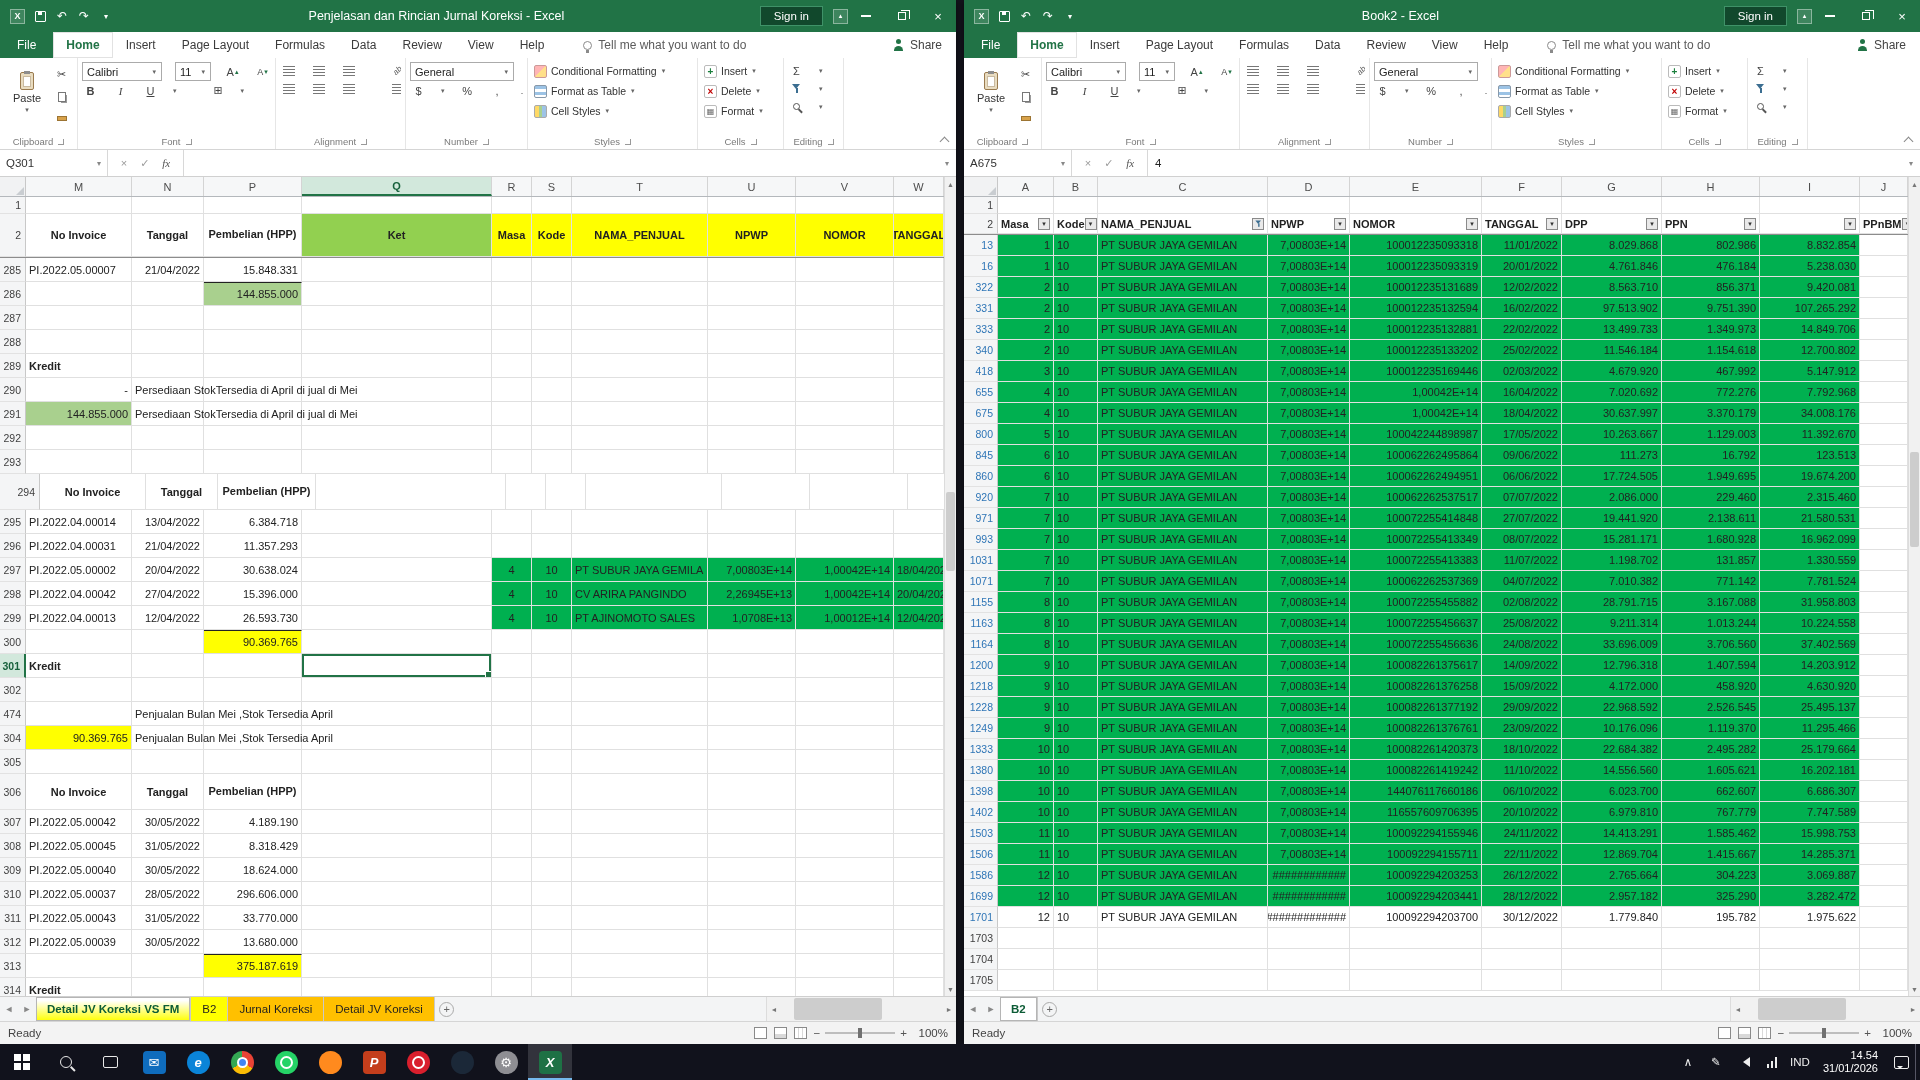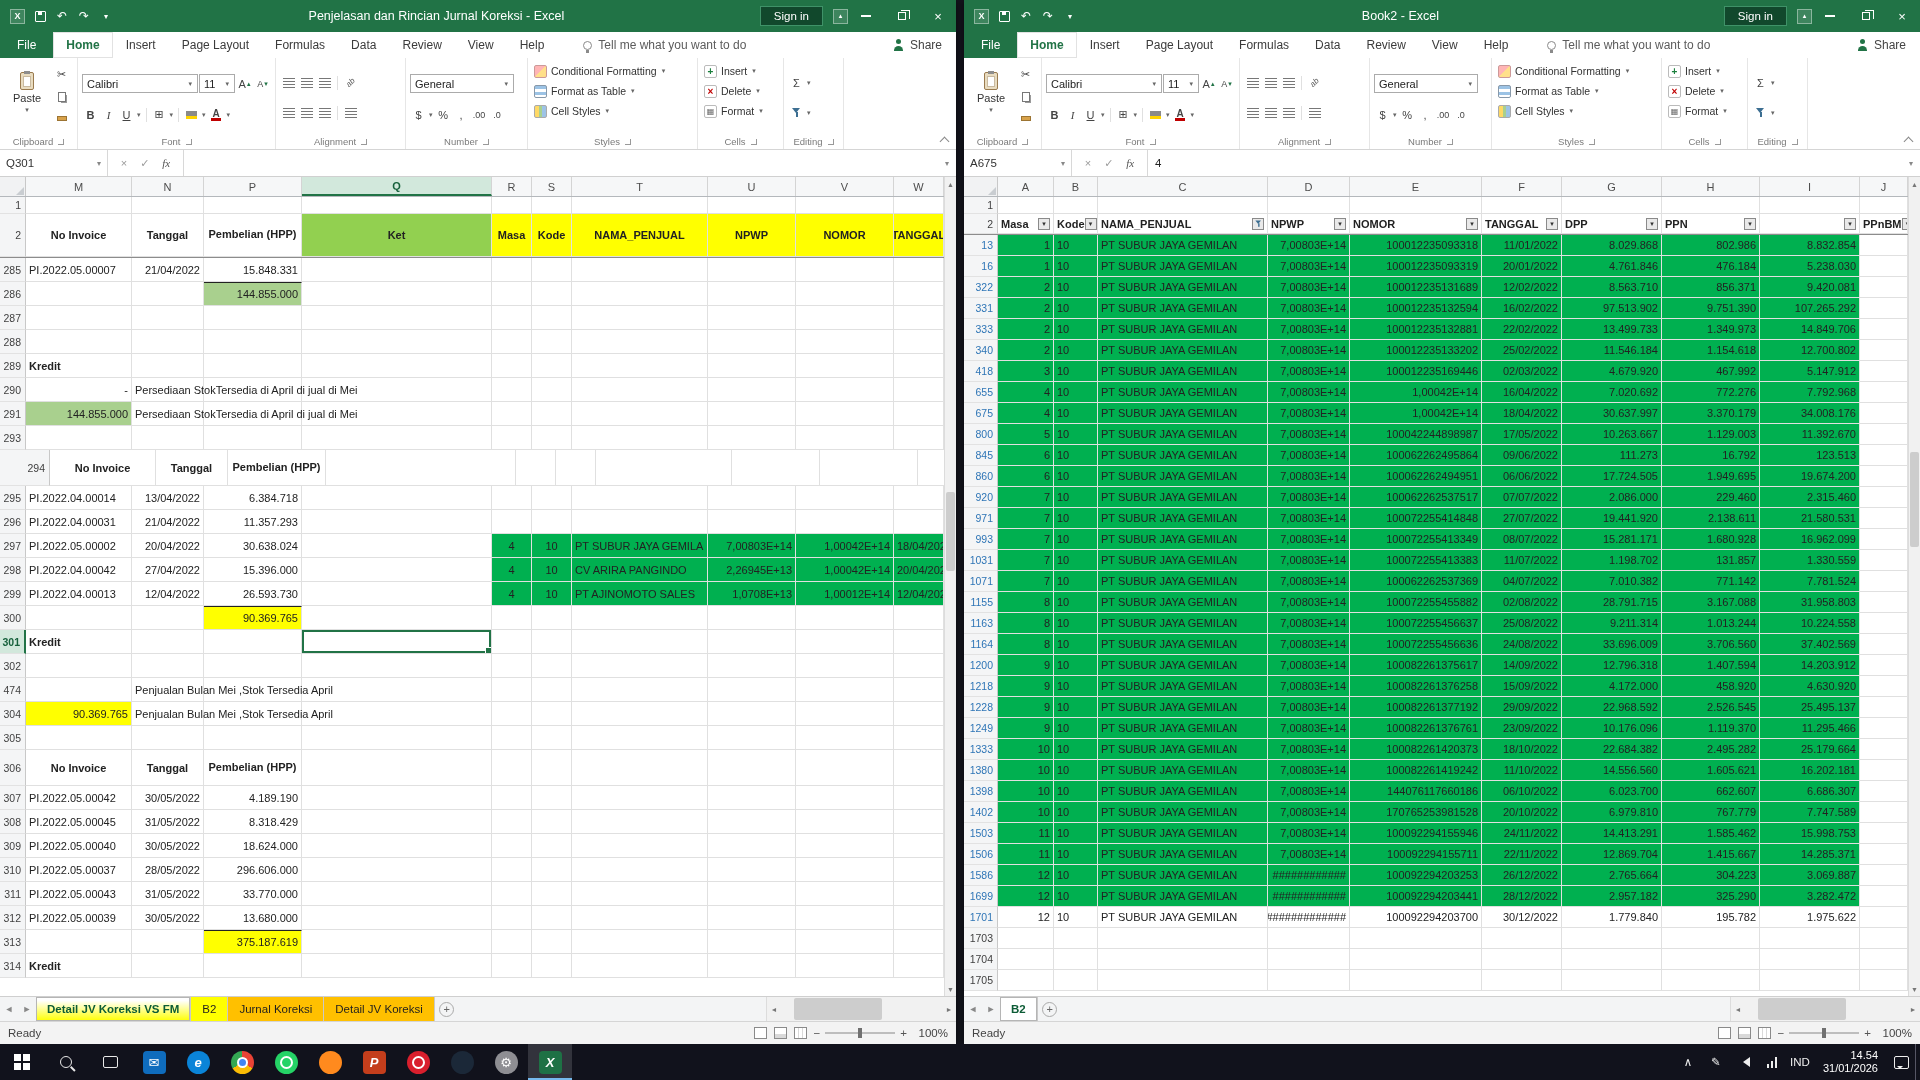--- a/index.html
+++ b/index.html
@@ -47,21 +47,21 @@
 .ic-clip:after{content:"";position:absolute;left:3px;top:-2px;width:6px;height:3px;background:#8d8d8d}
 .mcol{display:flex;flex-direction:column;gap:5px;margin-left:3px;padding-top:5px}
 .mi{min-width:17px;height:17px;display:inline-flex;align-items:center;justify-content:center;font-size:11px;color:#444;border-radius:2px;flex:none}
 .mi.sm{font-size:9px}
 .mi.b{font-weight:bold}
 .mi.it{font-style:italic;font-family:"Liberation Serif",serif}
 .mi.u{text-decoration:underline}
 .tiny{font-size:7px;font-style:normal;margin-left:1px;color:#217346}
 .caret{font-size:7px;color:#666;margin:0 1px}
 .combo{border:1px solid #ababab;background:#fff;height:19px;display:inline-flex;align-items:center;justify-content:space-between;font-size:11px;padding:0 4px;color:#222;flex:none}
-.frow{display:flex;align-items:center;gap:1px;margin-top:13px}
+.frow{display:flex;align-items:center;gap:13px;margin-top:1px}
 .sep{width:1px;height:14px;background:#e0e0e0;margin:0 3px}
 .ic-copy{width:8px;height:10px;border:1px solid #777;background:#fff;box-shadow:2px 2px 0 -1px #9a9a9a;display:inline-block}
 .ic-paint{width:10px;height:5px;background:#d8a24a;border:1px solid #9c7433;display:inline-block}
 .ic-fill{width:11px;height:8px;background:#8a8a8a;border-bottom:3px solid #ffd400;display:inline-block}
 .ic-fc{font-weight:bold;font-size:10px;line-height:9px;border-bottom:3px solid #c00000;padding:0 1px;font-style:normal}
 .ic-ln{width:12px;height:10px;display:inline-block;background:repeating-linear-gradient(#777 0 1px,transparent 1px 3px)}
 .ic-or{font-size:8px;font-style:italic;transform:rotate(-45deg);display:inline-block;color:#555}
 .sbtn{display:flex;align-items:center;gap:4px;font-size:10.5px;color:#333;height:20px;padding:0 2px;white-space:nowrap}
 .sico{width:13px;height:13px;border-radius:2px;display:inline-flex;align-items:center;justify-content:center;font-size:10px;font-weight:bold;font-style:normal;flex:none}
 .sico.s0{background:linear-gradient(135deg,#ffb5b5 0 50%,#ffe08a 50% 100%);border:1px solid #c99}
@@ -584,34 +584,47 @@
             <div class="cell a-right" style="width:98px"></div>
             <div class="cell a-left" style="width:190px"></div>
             <div class="cell a-center" style="width:40px"></div>
             <div class="cell a-center" style="width:40px"></div>
             <div class="cell a-left" style="width:136px"></div>
             <div class="cell a-right" style="width:88px"></div>
             <div class="cell a-right" style="width:98px"></div>
             <div class="cell a-left" style="width:50px"></div>
           </div>
           <div class="row" style="height:24px">
+            <div class="gut" style="width:26px">292</div>
+            <div class="cell a-left" style="width:106px"></div>
+            <div class="cell a-right" style="width:72px"></div>
+            <div class="cell a-right" style="width:98px"></div>
+            <div class="cell a-left" style="width:190px"></div>
+            <div class="cell a-center" style="width:40px"></div>
+            <div class="cell a-center" style="width:40px"></div>
+            <div class="cell a-left" style="width:136px"></div>
+            <div class="cell a-right" style="width:88px"></div>
+            <div class="cell a-right" style="width:98px"></div>
+            <div class="cell a-left" style="width:50px"></div>
+          </div>
+          <div class="row" style="height:24px">
             <div class="gut" style="width:26px">293</div>
             <div class="cell a-left" style="width:106px"></div>
             <div class="cell a-right" style="width:72px"></div>
             <div class="cell a-right" style="width:98px"></div>
             <div class="cell a-left" style="width:190px"></div>
             <div class="cell a-center" style="width:40px"></div>
             <div class="cell a-center" style="width:40px"></div>
             <div class="cell a-left" style="width:136px"></div>
             <div class="cell a-right" style="width:88px"></div>
             <div class="cell a-right" style="width:98px"></div>
             <div class="cell a-left" style="width:50px"></div>
           </div>
           <div class="row" style="height:36px">
-            <div class="gut" style="width:50px">294</div>
+            <div class="gut" style="width:40px">294</div>
             <div class="cell a-left hdr" style="width:106px">
               <span class="ct">No Invoice</span>
             </div>
             <div class="cell a-right hdr" style="width:72px">
               <span class="ct">Tanggal</span>
             </div>
             <div class="cell a-right hdr wrap" style="width:98px">
               <span class="ct">Pembelian (HPP)</span>
             </div>
             <div class="cell a-left" style="width:190px"></div>
@@ -2216,21 +2229,21 @@
             <div class="cell a-left dkg" style="width:44px">
               <span class="ct">10</span>
             </div>
             <div class="cell a-left dkg" style="width:170px">
               <span class="ct">PT SUBUR JAYA GEMILAN</span>
             </div>
             <div class="cell a-right dkg" style="width:82px">
               <span class="ct">7,00803E+14</span>
             </div>
             <div class="cell a-right dkg" style="width:132px">
-              <span class="ct">170765253981528</span>
+              <span class="ct">116557609706395</span>
             </div>
             <div class="cell a-right dkg" style="width:80px">
               <span class="ct">20/10/2022</span>
             </div>
             <div class="cell a-right dkg" style="width:100px">
               <span class="ct">6.979.810</span>
             </div>
             <div class="cell a-right dkg" style="width:98px">
               <span class="ct">767.779</span>
             </div>

